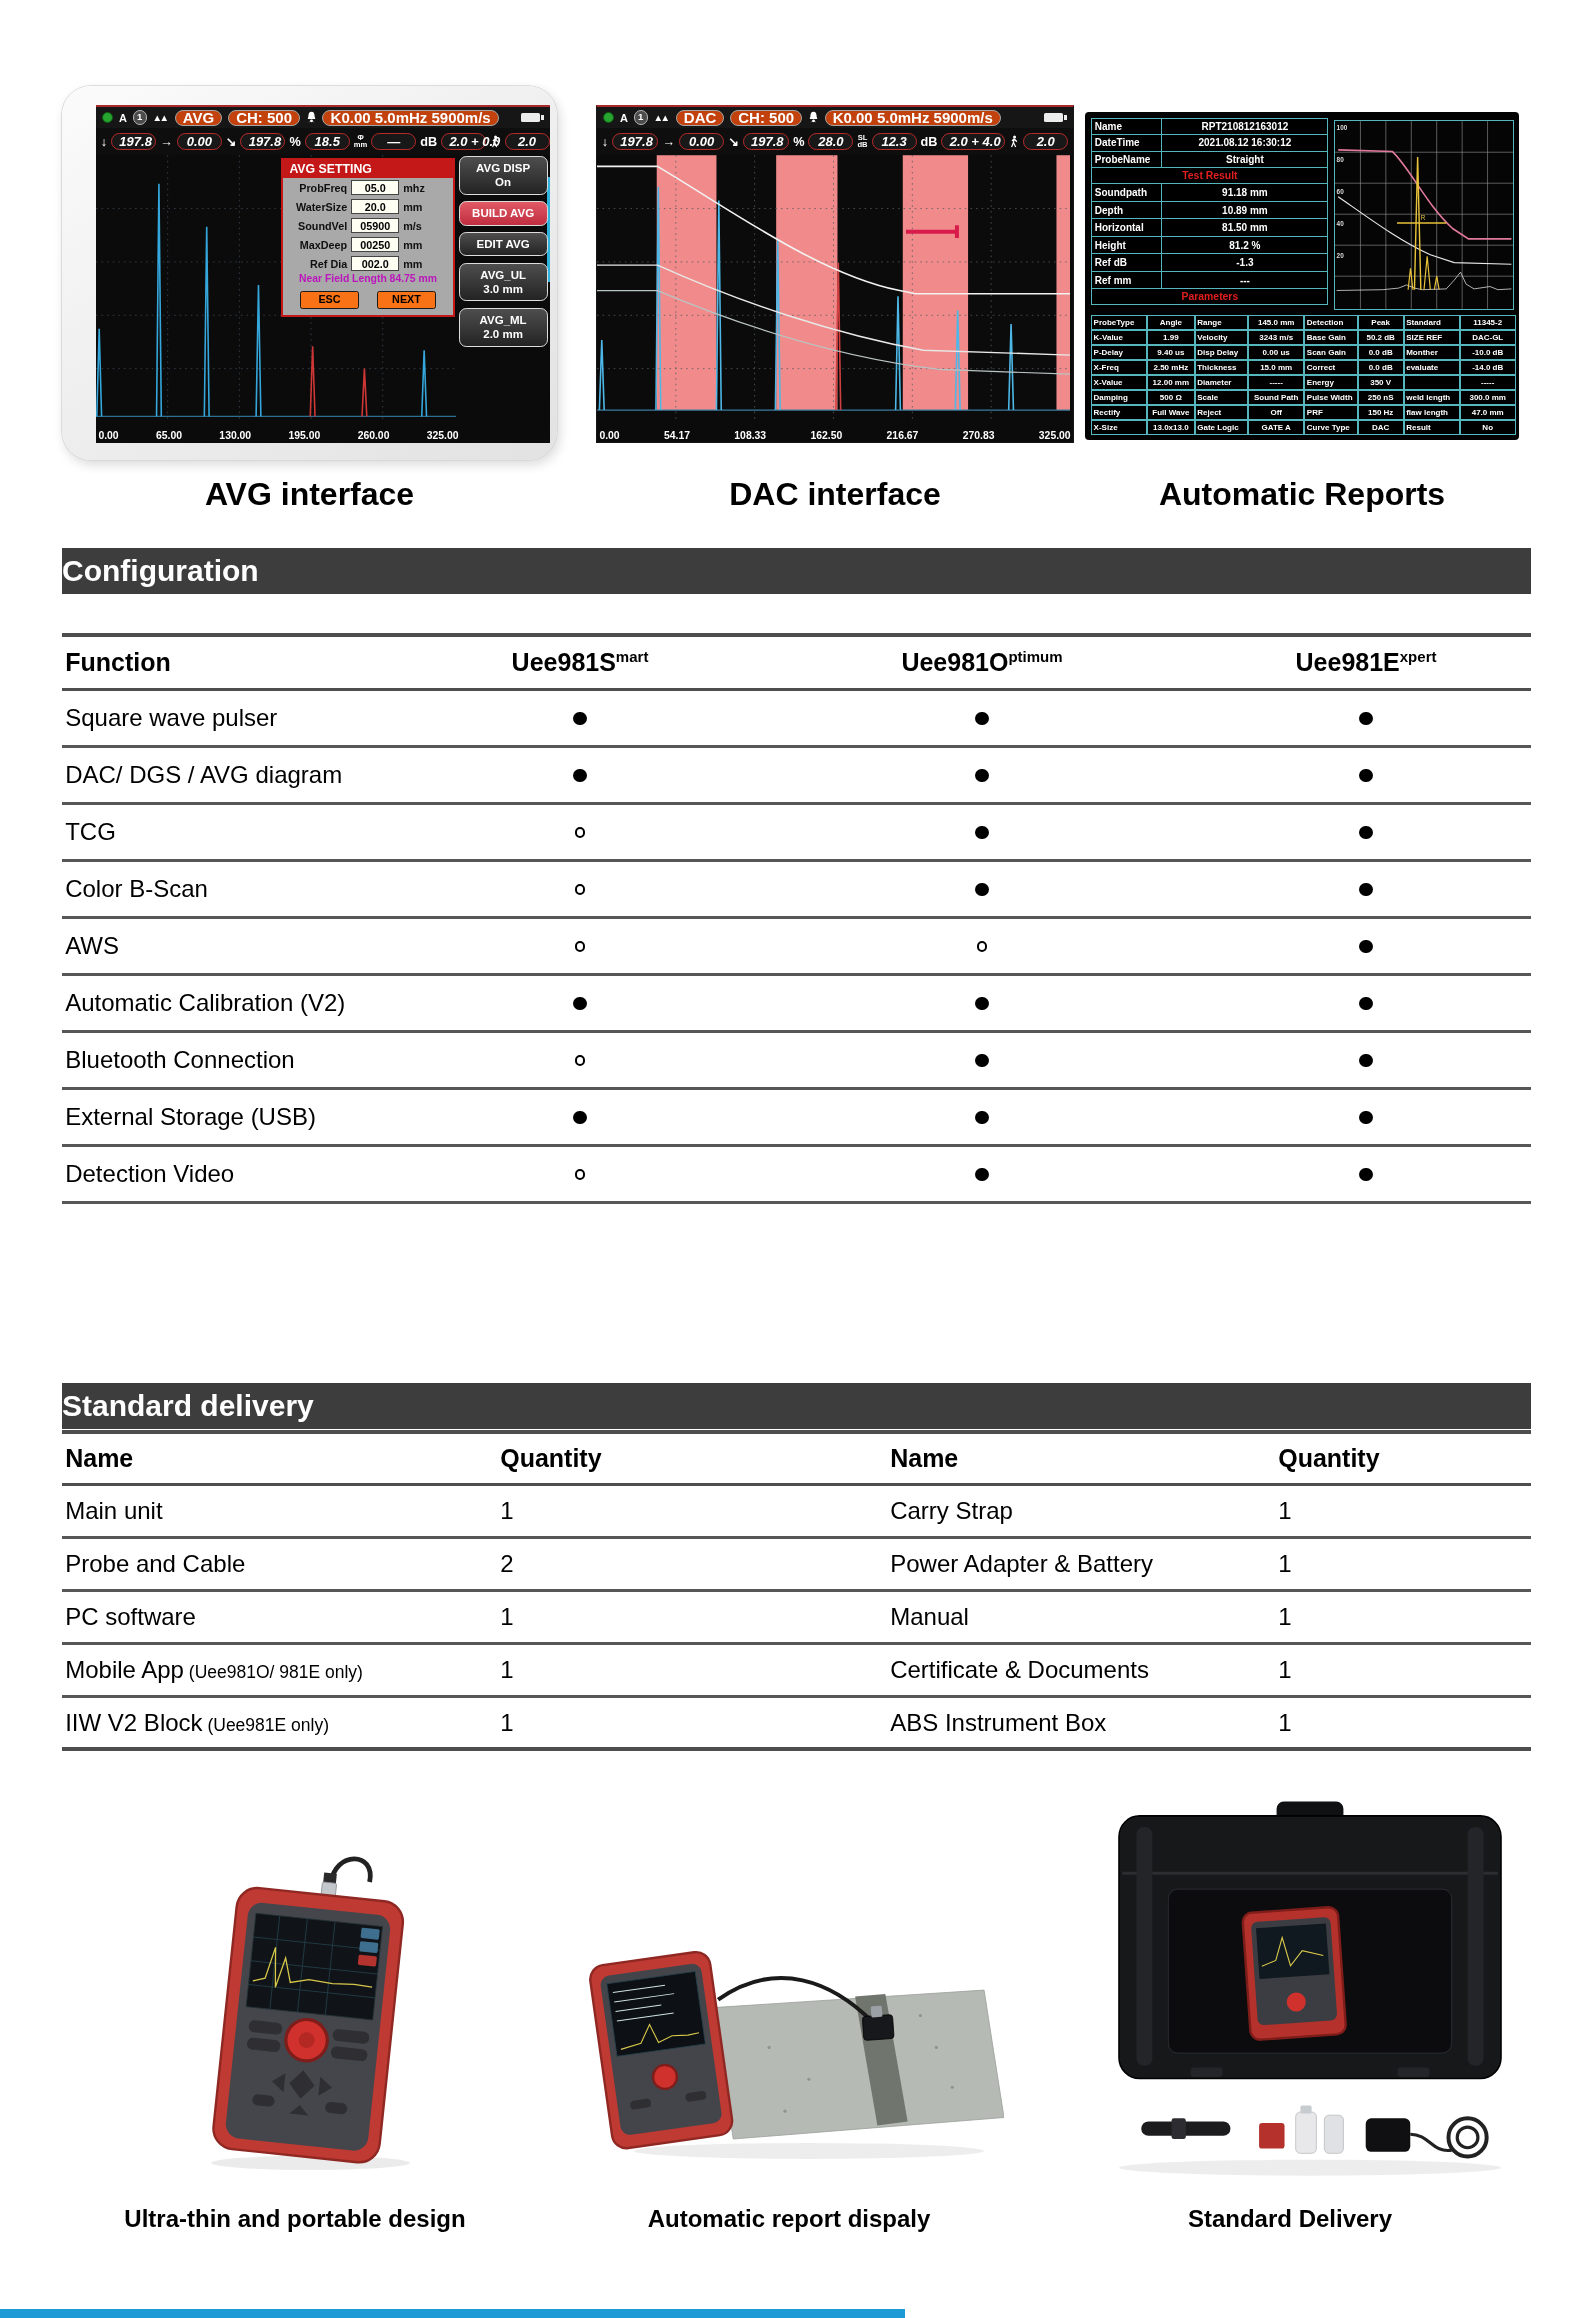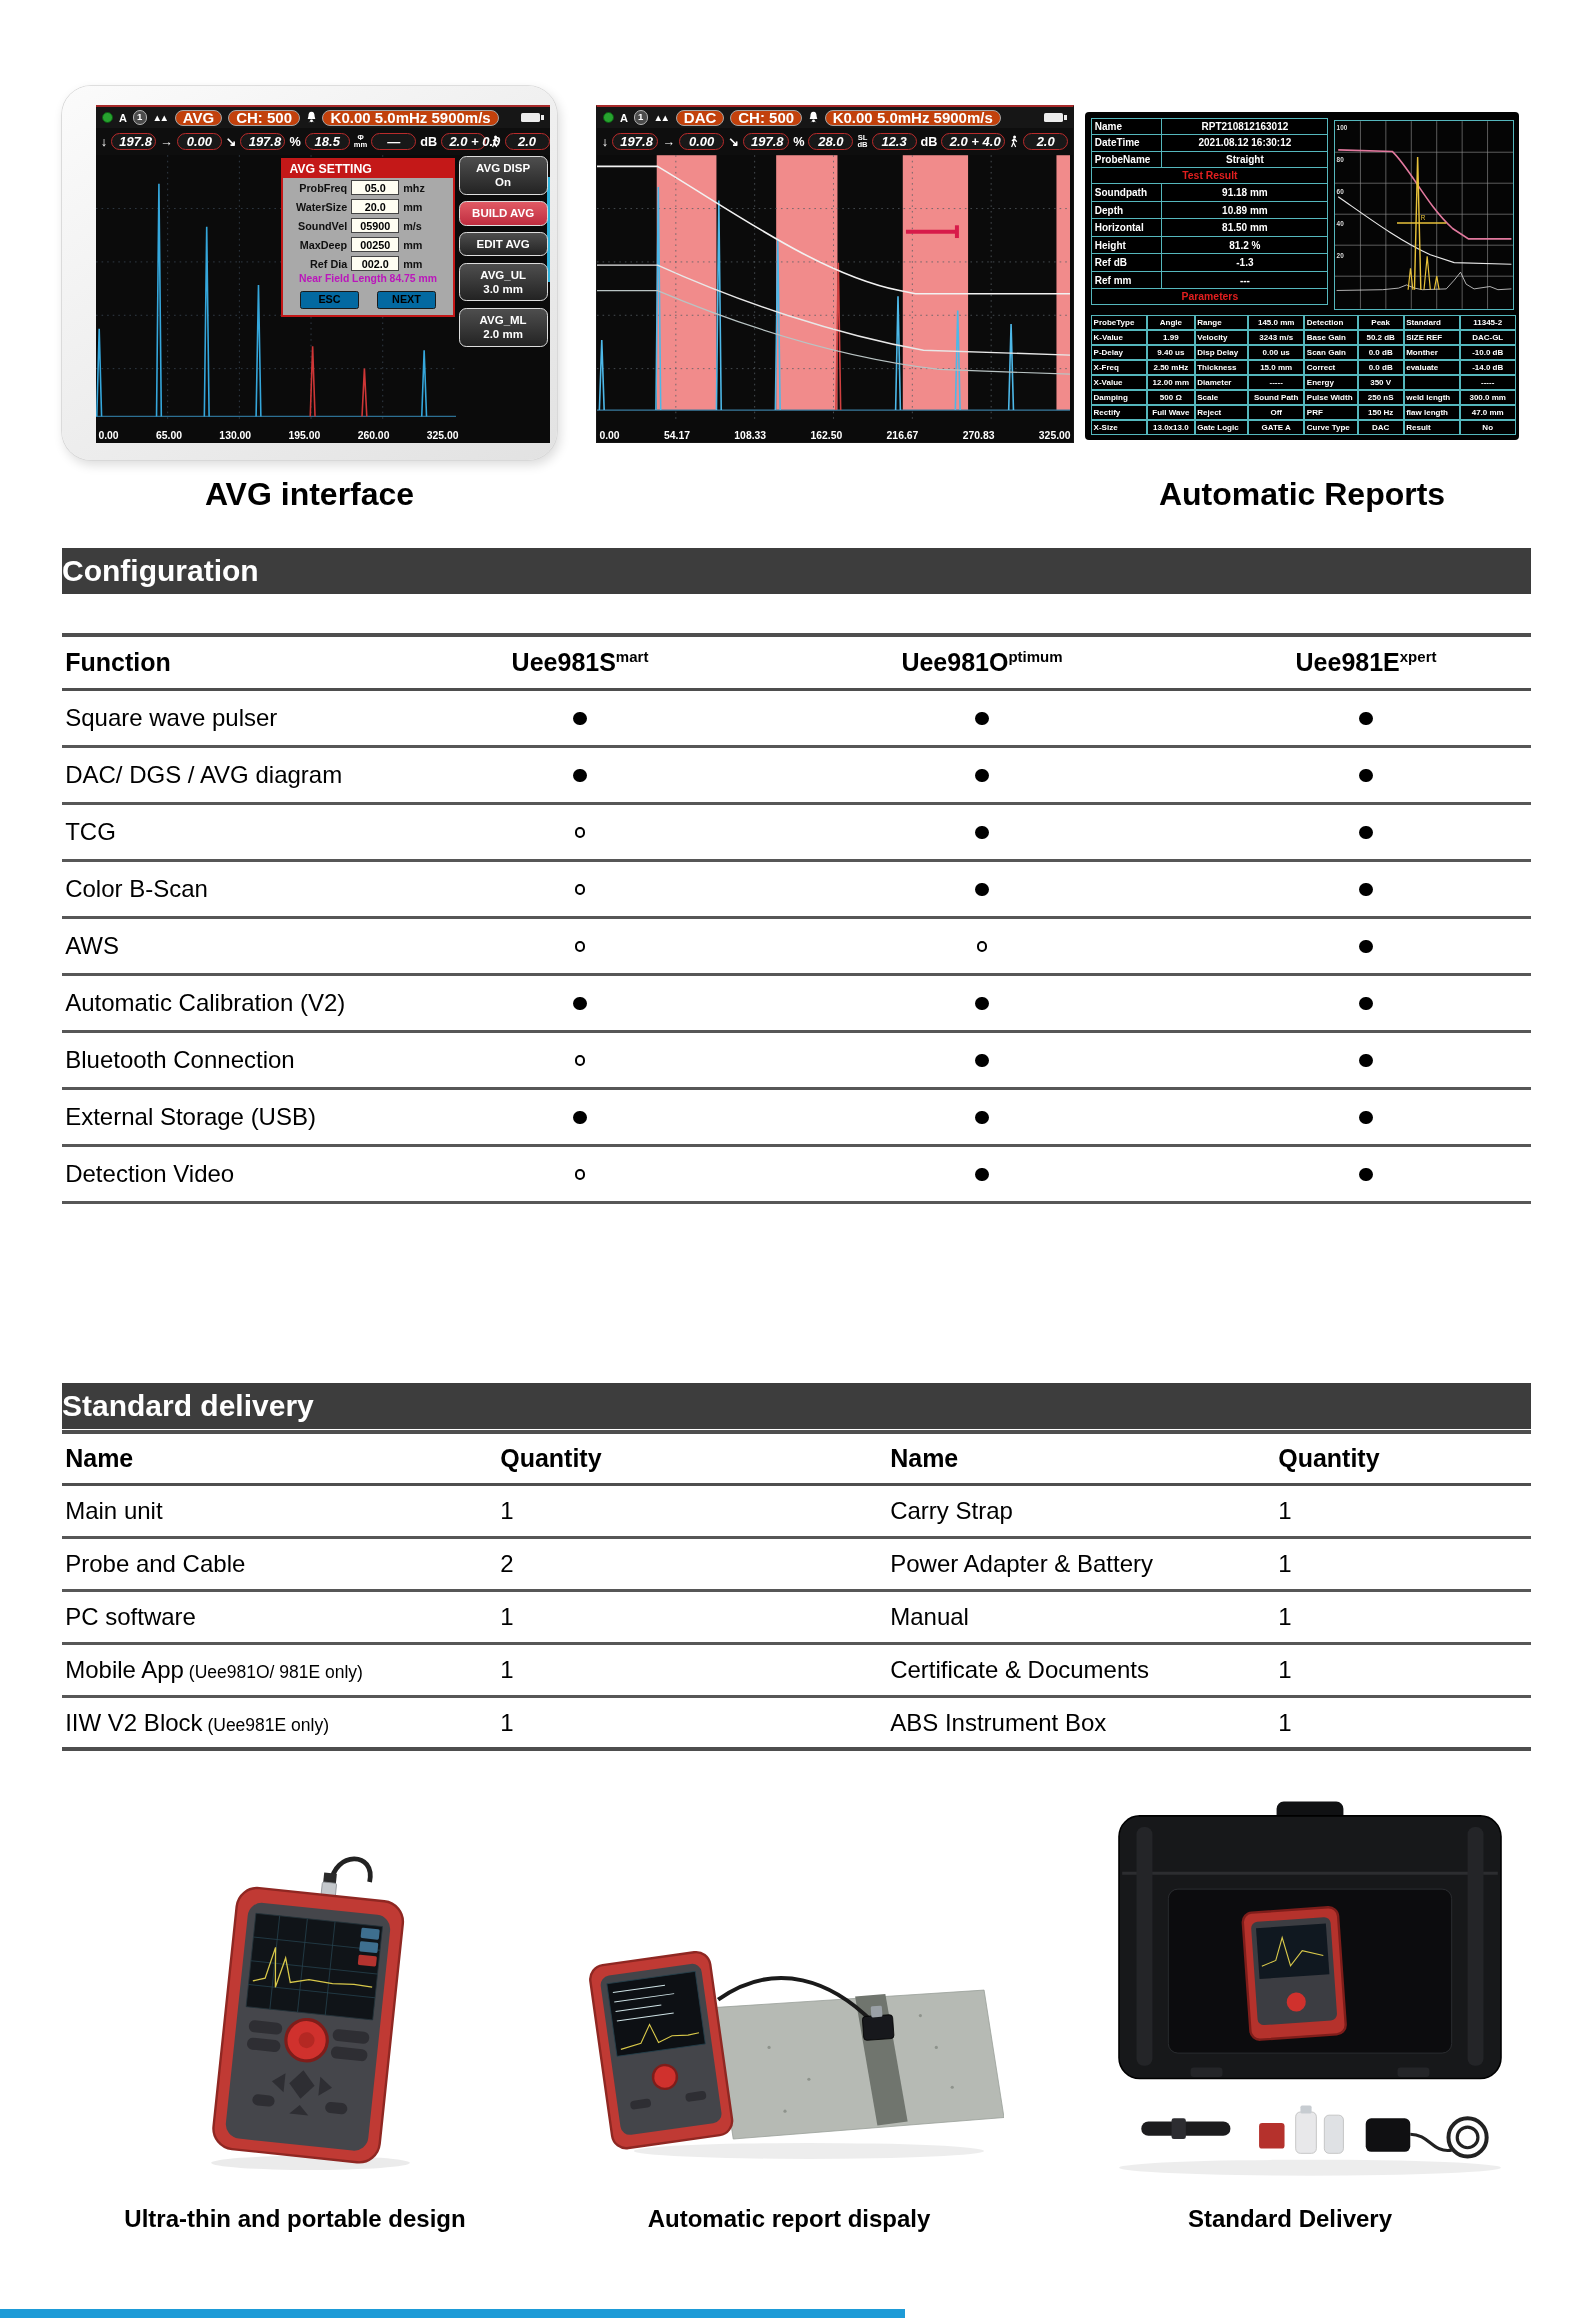--- a/index.html
+++ b/index.html
@@ -40,21 +40,21 @@
 
 
 .dialog{position:absolute;left:185px;top:3.2px;width:174px;background:#a9a9a9;border:2.4px solid #c41818;z-index:3}
 .dtitle{background:#c41818;color:#fff;font-weight:bold;font-size:12.3px;padding:1.6px 6.4px;height:18.3px}
 .drow{display:flex;align-items:center;height:19px;padding:0 3.2px;color:#101010;font-weight:bold;font-size:10.8px}
 .dlab{width:65px;text-align:right;padding-right:4px;white-space:nowrap}
 .dbox{width:48px;height:15px;background:#fffef2;border:0.8px solid #444;color:#000;text-align:center;font-size:10.8px;line-height:14.3px}
 .dunit{margin-left:4px}
 .dnote{color:#bb16bb;font-weight:bold;font-size:10.4px;text-align:center;height:16px}
 .dbtns{display:flex;justify-content:space-around;padding:1.6px 8px 6.4px}
-.dbtn{width:59px;height:17.5px;background:#0369a1;border:1.6px solid #1a1a1a;border-radius:2.4px;color:#000;font-weight:bold;font-size:10.8px;text-align:center;line-height:15px}
+.dbtn{width:59px;height:17.5px;background:#f97316;border:1.6px solid #1a1a1a;border-radius:2.4px;color:#000;font-weight:bold;font-size:10.8px;text-align:center;line-height:15px}
 
 
 .shotcap{position:absolute;top:476px;height:32px;font-size:32px;font-weight:bold;color:#000;text-align:center}
 #cap-avg{left:62px;width:495px}
 #cap-dac{left:596px;width:478px}
 #cap-rep{left:1085px;width:434px}
 
 
 #report{position:absolute;left:1085px;top:112px;width:434px;height:328px;background:#020202;border-radius:4px}
 .rt{position:absolute;left:6.4px;top:6.4px;width:237px}
@@ -465,20 +465,21 @@
         <div class="pcell lab">Gate Logic</div>
         <div class="pcell">GATE A</div>
         <div class="pcell lab">Curve Type</div>
         <div class="pcell">DAC</div>
         <div class="pcell lab">Result</div>
         <div class="pcell">No</div>
       </div>
   </div>
 
   <div class="shotcap" id="cap-avg">AVG interface</div>
+  <div class="shotcap" id="cap-dac">DAC interface</div>
   <div class="shotcap" id="cap-rep">Automatic Reports</div>
 
   <div class="band" id="band-config">Configuration</div>
   <div class="cfgtab">
     <div class="cfg-row head" id="cfg-header">
       <div class="cfg-label">Function</div>
     <div class="mcell"><span>Uee981S</span><sup>mart</sup></div>
         <div class="mcell"><span>Uee981O</span><sup>ptimum</sup></div>
         <div class="mcell"><span>Uee981E</span><sup>xpert</sup></div>
       </div>

